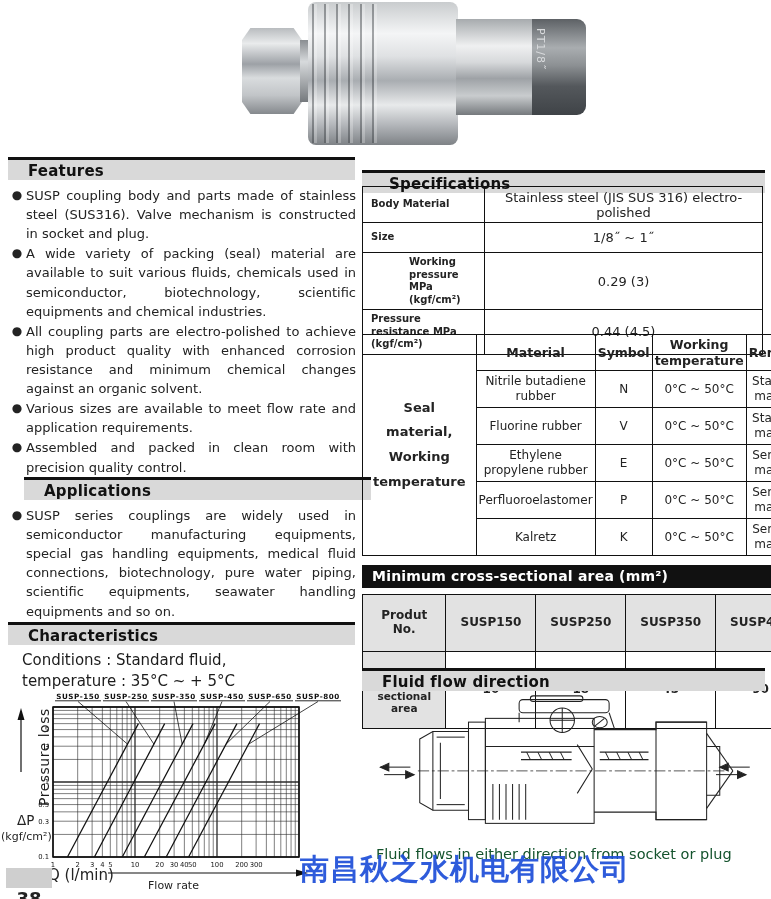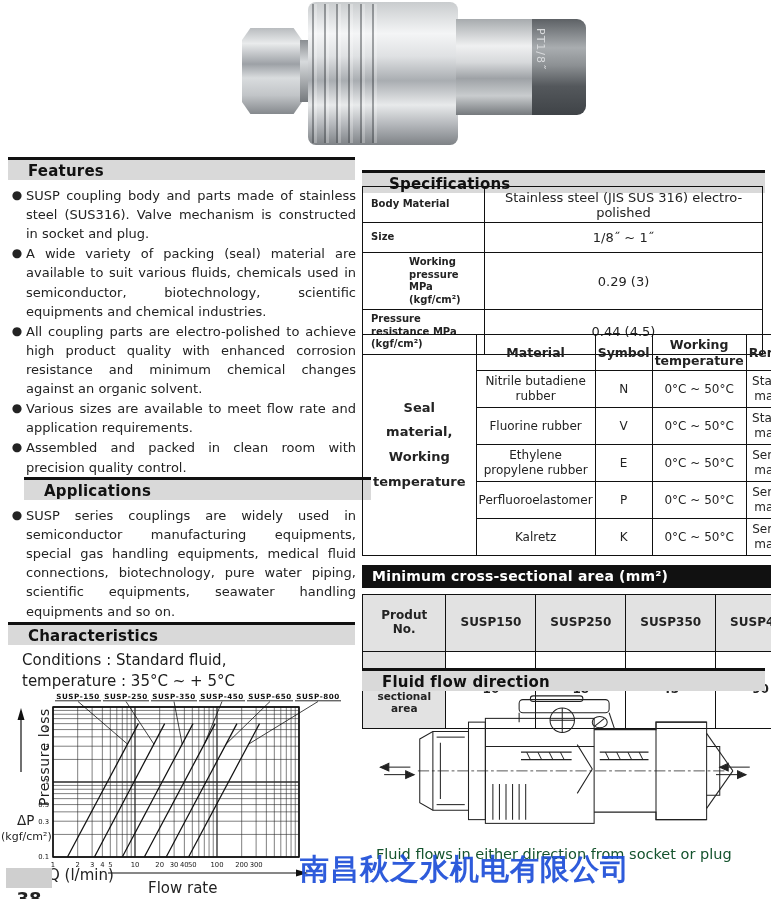--- a/index.html
+++ b/index.html
@@ -54,21 +54,21 @@
   .ph-mark { position:absolute; left:309px; top:26px; color:#d9dbdd; font-size:11px; letter-spacing:1px;
     transform:rotate(90deg); transform-origin:left top; white-space:nowrap; }
   
   .conditions { position:absolute; left:22px; top:650px; font-size:15px; line-height:1.4; color:#1c1c1c; }
   .chart-wrap { position:absolute; left:8px; top:692px; width:352px; height:186px; }
   .ylab { position:absolute; left:36px; top:806px; font-size:14px; color:#1c1c1c;
     transform:rotate(-90deg); transform-origin:0 0; white-space:nowrap; letter-spacing:0.5px; }
   .dp1 { position:absolute; left:17px; top:812px; font-size:13.5px; }
   .dp2 { position:absolute; left:1px; top:830px; font-size:11px; }
   .qlab { position:absolute; left:48px; top:866px; font-size:15px; }
-  .flowlab { position:absolute; left:148px; top:879px; font-size:15px; }
+  .flowlab { position:absolute; left:148px; top:879px; font-size:11px; }
   .pagenum { position:absolute; left:6px; top:868px; width:46px; height:20px; background:#cfcfcf;
     font-size:18px; font-weight:bold; text-align:center; padding-top:20px; color:#222; }
   
   .flow-caption { position:absolute; left:376px; top:846px; font-size:14.5px; color:#14532d; }
   .watermark { position:absolute; left:300px; top:850px; font-size:29px; font-weight:bold;
     color:#1d4ed8; letter-spacing:1px; opacity:0.92; white-space:nowrap; z-index:5; }
   svg text { font-family:"DejaVu Sans","Liberation Sans",sans-serif; }
 </style>
 </head>
 <body>

